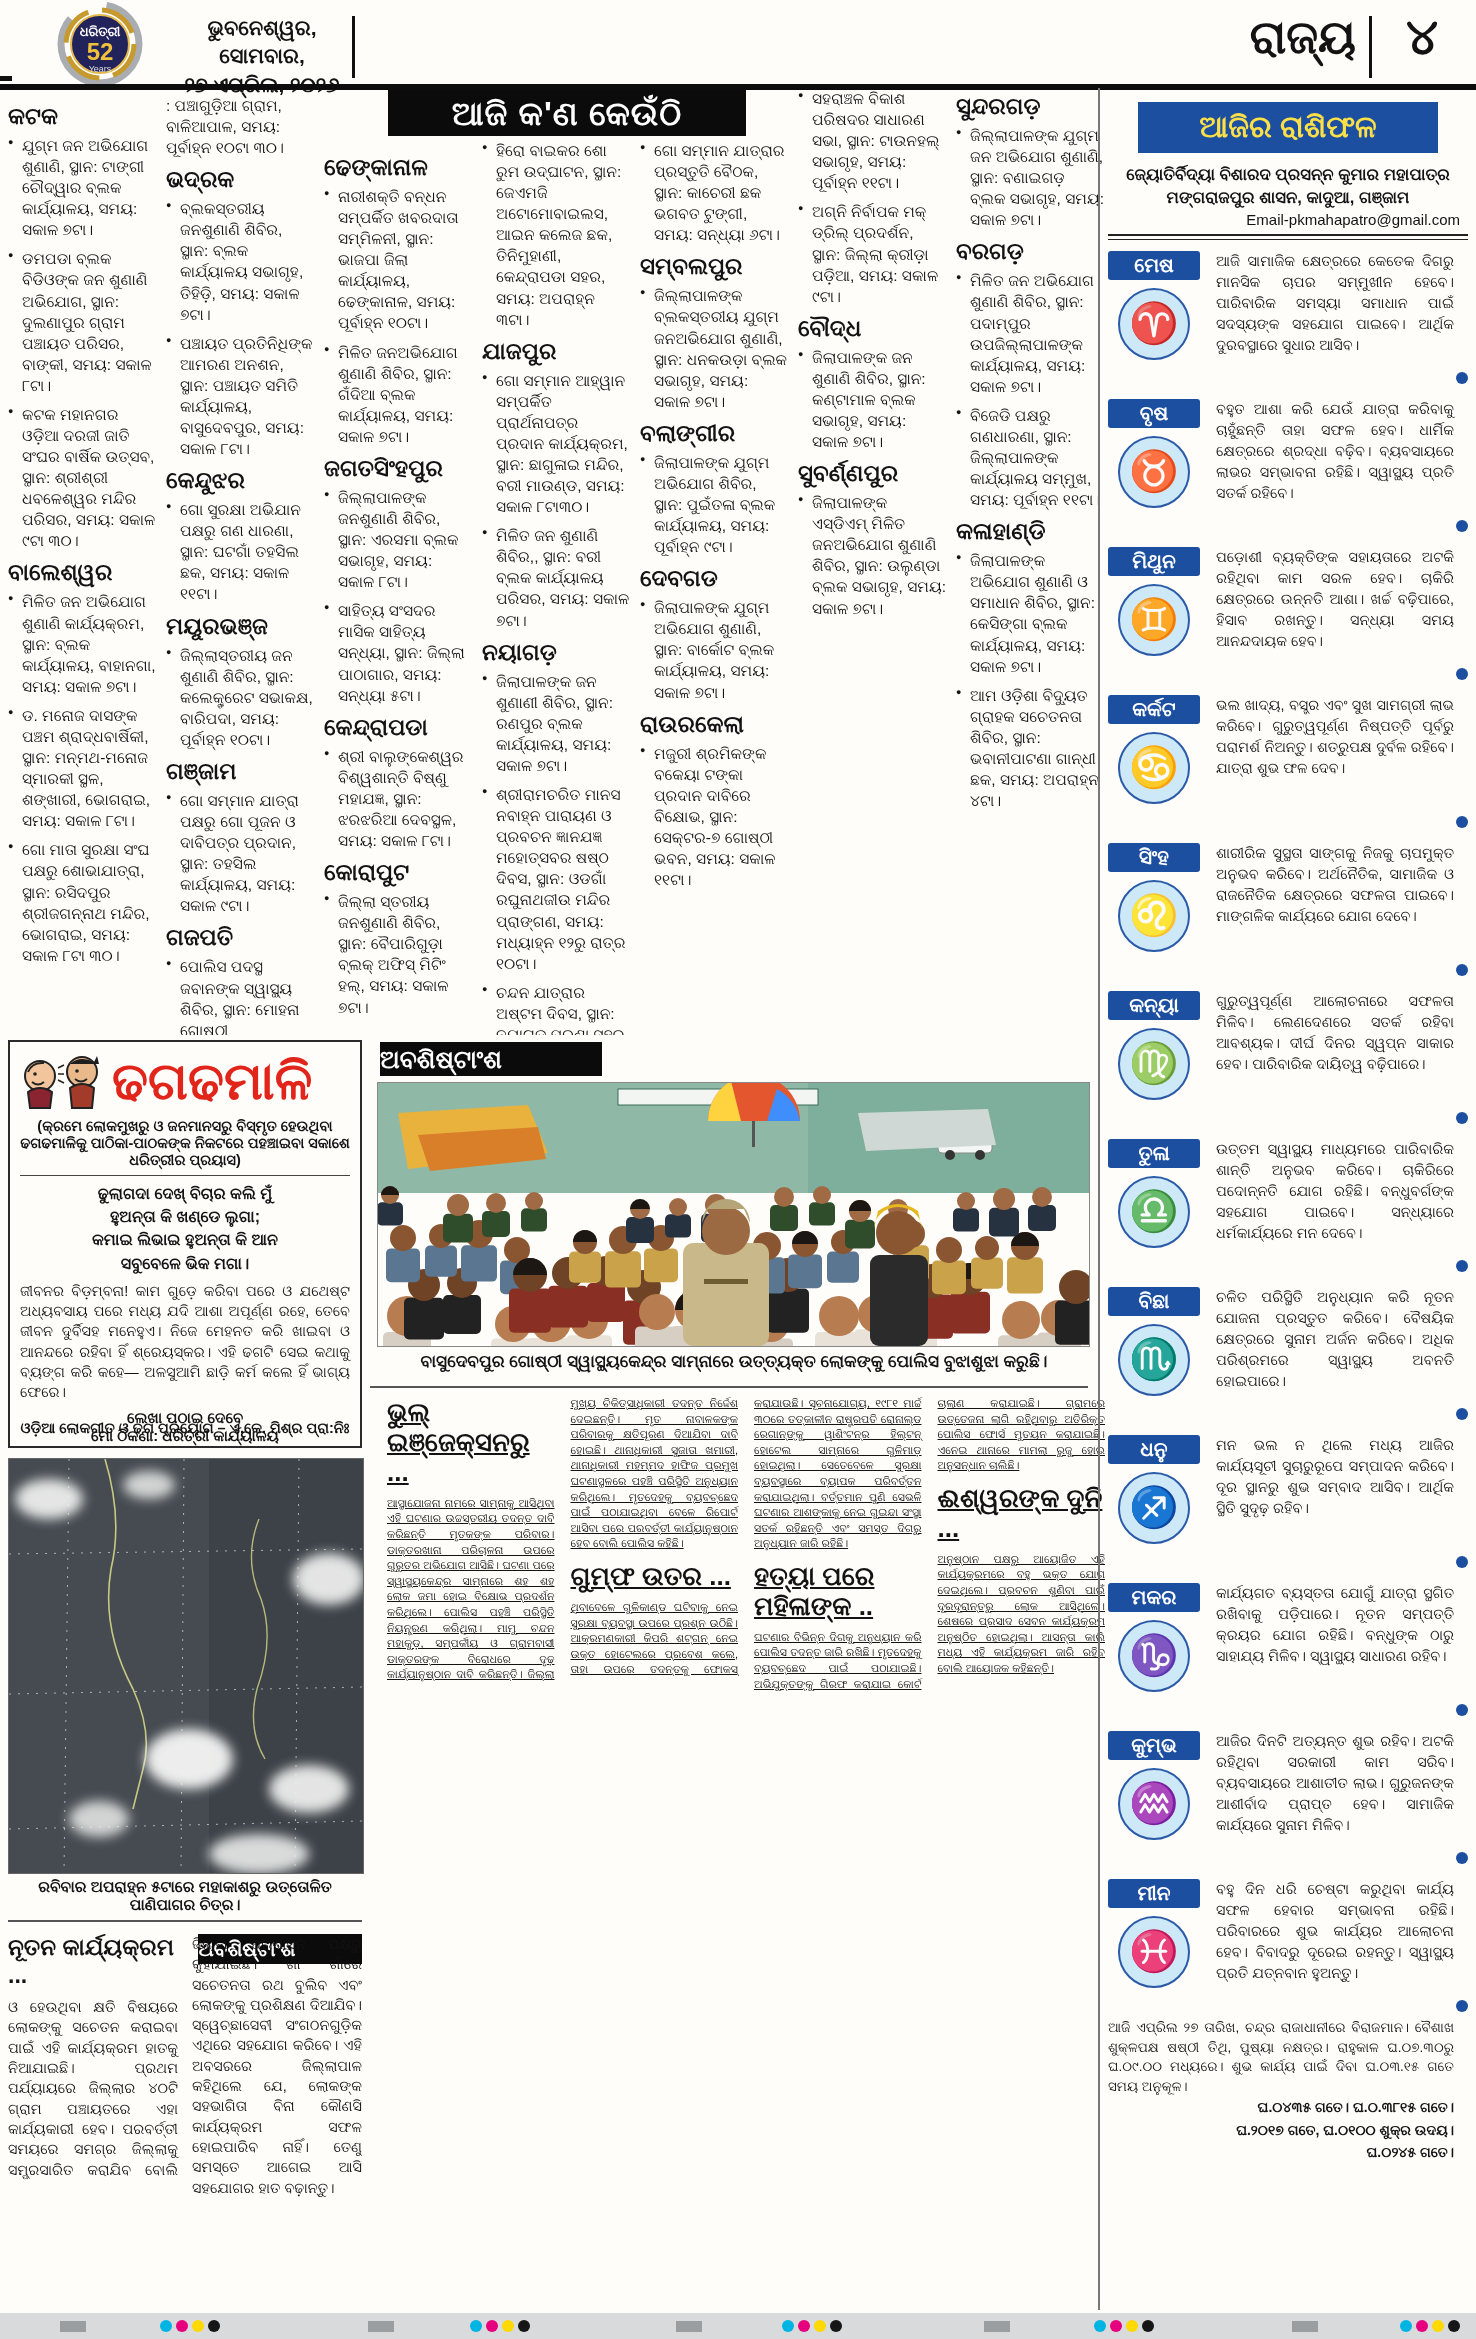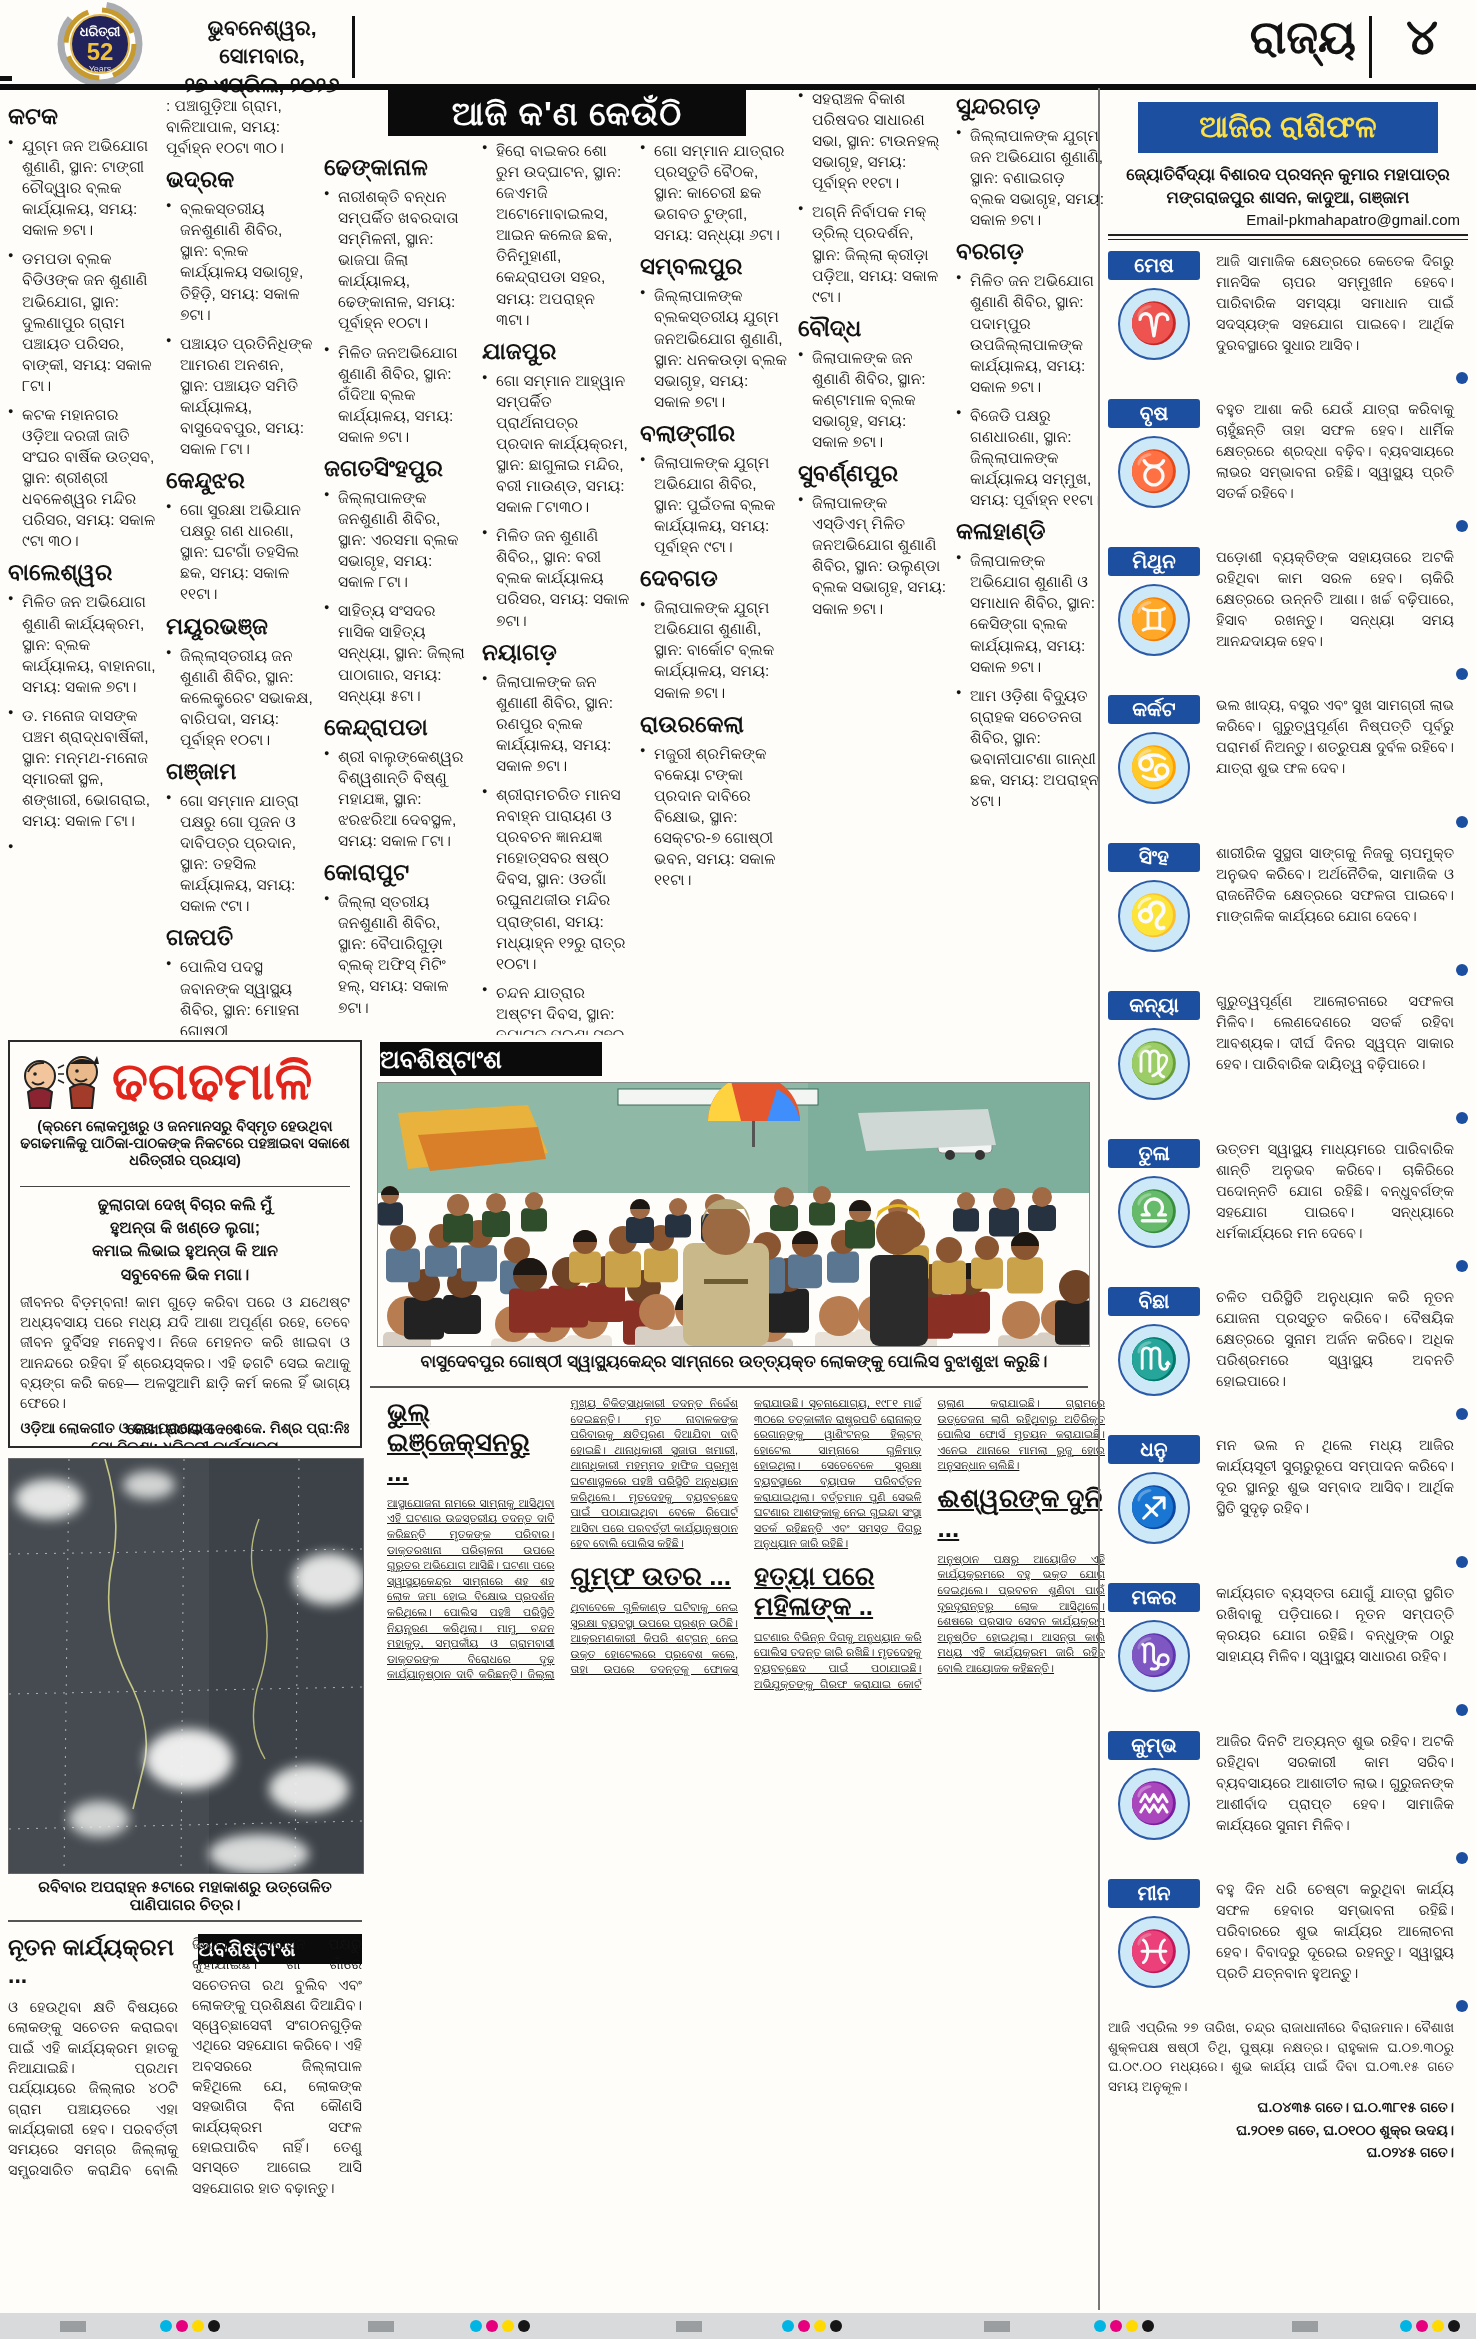--- a/index.html
+++ b/index.html
@@ -19,21 +19,21 @@
           color:#fff;font-size:33px;font-weight:bold;text-align:center;line-height:48px;letter-spacing:1px;}
   .ecol{position:absolute;width:148px;overflow:hidden;}
   .ecol h3{font-size:23px;font-weight:bold;margin:8px 0 5px;}
   .eitem{position:relative;font-size:15.5px;line-height:1.36;margin:0 0 8px;padding-left:14px;text-align:left;}
   .eitem .bul{position:absolute;left:0;top:1px;font-size:13px;}
   .eitem.nobul{padding-left:0;}
   
   .cartoon{position:absolute;left:8px;top:1040px;width:354px;height:408px;border:2px solid #2b2b2b;
            box-sizing:border-box;padding:6px 10px;overflow:hidden;}
   .ctitle{color:#e1251b;font-size:52px;font-weight:bold;line-height:1.0;display:inline-block;vertical-align:middle;}
-  .csub{font-size:14.5px;font-weight:bold;text-align:center;margin:4px 0 6px;border-bottom:1.5px solid #444;padding-bottom:17px;}
+  .csub{font-size:14.5px;font-weight:bold;text-align:center;margin:4px 0 6px;border-bottom:1.5px solid #444;padding-bottom:6px;}
   .cpoem{font-size:16px;font-weight:bold;text-align:center;line-height:1.45;margin:2px 0 6px;}
   .cbody{font-size:14.5px;line-height:1.4;text-align:justify;}
   .ccredit{font-size:15px;font-weight:bold;text-align:center;margin-top:6px;}
   .cfoot{position:absolute;left:8px;top:1420px;width:354px;text-align:center;font-size:14.5px;font-weight:bold;}
   
   .tagblk{background:#0b0b0b;color:#fff;font-weight:bold;text-align:left;}
   .photo{position:absolute;left:377px;top:1082px;width:711px;height:263px;overflow:hidden;border:1px solid #888;}
   .photocap{position:absolute;left:380px;top:1352px;width:708px;text-align:center;font-size:17px;font-weight:bold;}
   .midrule{position:absolute;left:370px;top:1386px;width:718px;height:2px;background:#555;}
   .midart{position:absolute;left:387px;top:1396px;width:718px;height:912px;overflow:hidden;
@@ -99,21 +99,21 @@
 
   <div class="banner">ଆଜି କ'ଣ କେଉଁଠି</div>
   <div class="ecol" style="left:8px;  top:95px; height:940px;">
       <h3>କଟକ</h3>
       <div class="eitem"><span class="bul" style="font-size: 9px;">●</span><span> ଯୁଗ୍ମ ଜନ ଅଭିଯୋଗ ଶୁଣାଣି, ସ୍ଥାନ: ଟାଙ୍ଗୀ ଚୌଦ୍ୱାର ବ୍ଲକ କାର୍ଯ୍ୟାଳୟ, ସମୟ: ସକାଳ ୭ଟା।</span></div>
       <div class="eitem"><span class="bul" style="font-size: 9px;">●</span><span> ଡମପଡା ବ୍ଲକ ବିଡିଓଙ୍କ ଜନ ଶୁଣାଣି ଅଭିଯୋଗ, ସ୍ଥାନ: ଦୁଲଣାପୁର ଗ୍ରାମ ପଞ୍ଚାୟତ ପରିସର, ବାଙ୍କୀ, ସମୟ: ସକାଳ ୮ଟା।</span></div>
       <div class="eitem"><span class="bul" style="font-size: 9px;">●</span><span> କଟକ ମହାନଗର ଓଡ଼ିଆ ଦରଜୀ ଜାତି ସଂଘର ବାର୍ଷିକ ଉତ୍ସବ, ସ୍ଥାନ: ଶ୍ରୀଶ୍ରୀ ଧବଳେଶ୍ୱର ମନ୍ଦିର ପରିସର, ସମୟ: ସକାଳ ୯ଟା ୩୦।</span></div>
       <h3>ବାଲେଶ୍ୱର</h3>
       <div class="eitem"><span class="bul" style="font-size: 9px;">●</span><span> ମିଳିତ ଜନ ଅଭିଯୋଗ ଶୁଣାଣି କାର୍ଯ୍ୟକ୍ରମ, ସ୍ଥାନ: ବ୍ଲକ କାର୍ଯ୍ୟାଳୟ, ବାହାନଗା, ସମୟ: ସକାଳ ୭ଟା।</span></div>
       <div class="eitem"><span class="bul" style="font-size: 9px;">●</span><span> ଡ. ମନୋଜ ଦାସଙ୍କ ପଞ୍ଚମ ଶ୍ରାଦ୍ଧବାର୍ଷିକୀ, ସ୍ଥାନ: ମନ୍ମଥ-ମନୋଜ ସ୍ମାରକୀ ସ୍ଥଳ, ଶଙ୍ଖାରୀ, ଭୋଗରାଇ, ସମୟ: ସକାଳ ୮ଟା।</span></div>
-      <div class="eitem"><span class="bul" style="font-size: 9px;">●</span></div>
+      <div class="eitem"><span class="bul" style="font-size: 9px;">●</span><span> ଗୋ ମାତା ସୁରକ୍ଷା ସଂଘ ପକ୍ଷରୁ ଶୋଭାଯାତ୍ରା, ସ୍ଥାନ: ରସିଦପୁର ଶ୍ରୀଜଗନ୍ନାଥ ମନ୍ଦିର, ଭୋଗରାଇ, ସମୟ: ସକାଳ ୮ଟା ୩୦।</span></div>
     </div>
   <div class="ecol" style="left:166px;top:95px; height:940px;">
       <div class="eitem nobul"><span>: ପଞ୍ଚାଗୁଡ଼ିଆ ଗ୍ରାମ, ବାଳିଆପାଳ, ସମୟ: ପୂର୍ବାହ୍ନ ୧୦ଟା ୩୦।</span></div>
       <h3>ଭଦ୍ରକ</h3>
       <div class="eitem"><span class="bul" style="font-size: 9px;">●</span><span> ବ୍ଲକସ୍ତରୀୟ ଜନଶୁଣାଣି ଶିବିର, ସ୍ଥାନ: ବ୍ଲକ କାର୍ଯ୍ୟାଳୟ ସଭାଗୃହ, ତିହିଡ଼ି, ସମୟ: ସକାଳ ୭ଟା।</span></div>
       <div class="eitem"><span class="bul" style="font-size: 9px;">●</span><span> ପଞ୍ଚାୟତ ପ୍ରତିନିଧିଙ୍କ ଆମରଣ ଅନଶନ, ସ୍ଥାନ: ପଞ୍ଚାୟତ ସମିତି କାର୍ଯ୍ୟାଳୟ, ବାସୁଦେବପୁର, ସମୟ: ସକାଳ ୮ଟା।</span></div>
       <h3>କେନ୍ଦୁଝର</h3>
       <div class="eitem"><span class="bul" style="font-size: 9px;">●</span><span> ଗୋ ସୁରକ୍ଷା ଅଭିଯାନ ପକ୍ଷରୁ ଗଣ ଧାରଣା, ସ୍ଥାନ: ଘଟଗାଁ ତହସିଲ ଛକ, ସମୟ: ସକାଳ ୧୧ଟା।</span></div>
       <h3>ମୟୂରଭଞ୍ଜ</h3>
       <div class="eitem"><span class="bul" style="font-size: 9px;">●</span><span> ଜିଲ୍ଲାସ୍ତରୀୟ ଜନ ଶୁଣାଣି ଶିବିର, ସ୍ଥାନ: କଲେକ୍ଟ୍ରେଟ ସଭାକକ୍ଷ, ବାରିପଦା, ସମୟ: ପୂର୍ବାହ୍ନ ୧୦ଟା।</span></div>

